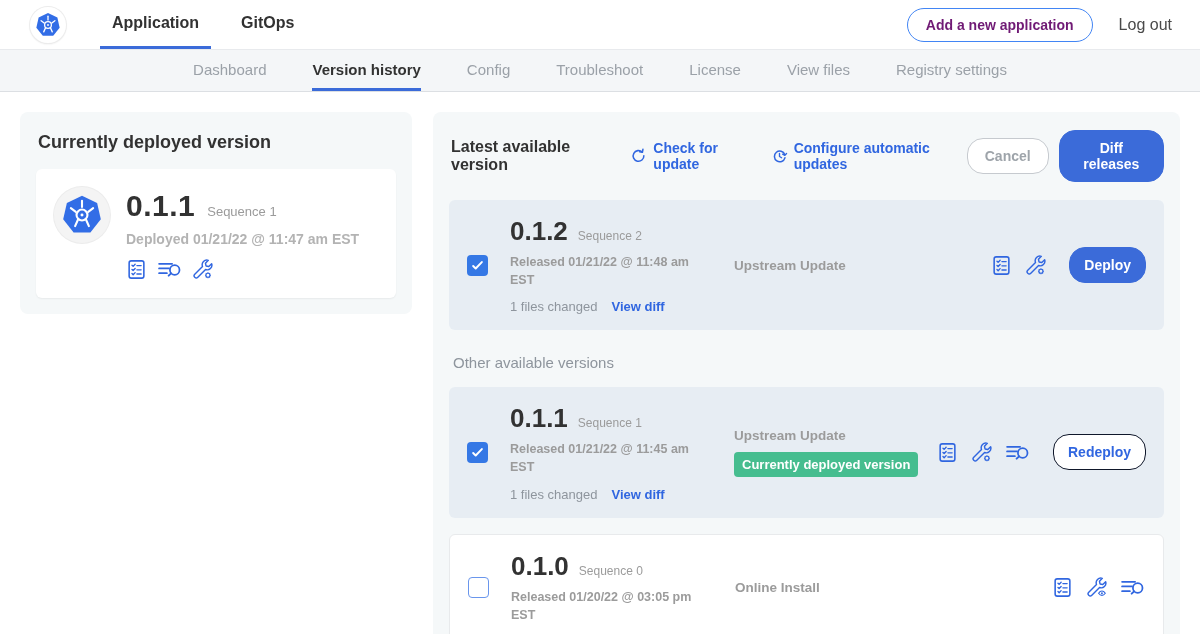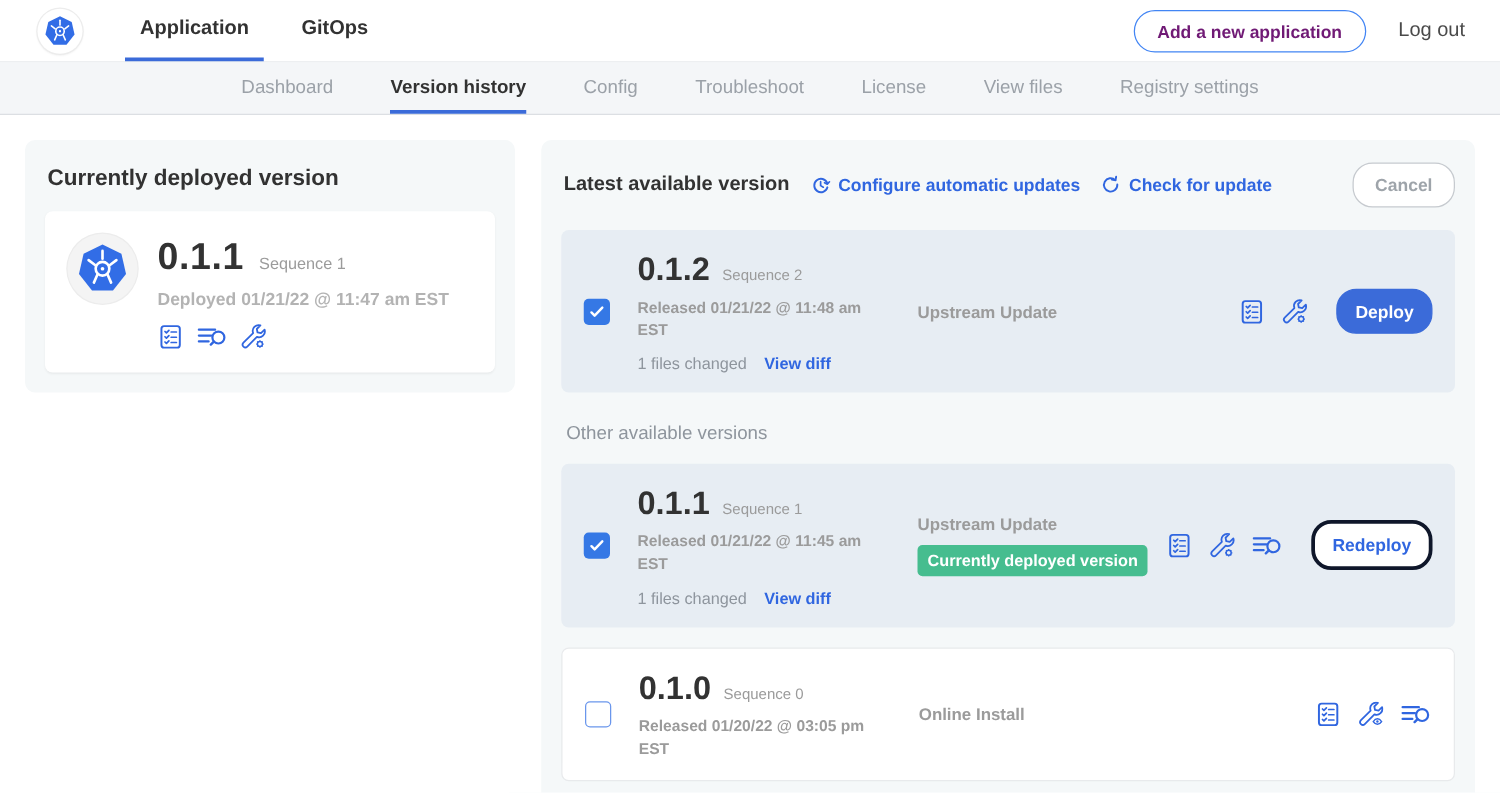--- a/index.html
+++ b/index.html
@@ -40,21 +40,21 @@
 
   
   .latest-panel { flex:1; background:#f5f8f9; border-radius:8px; padding:16px 16px 24px; }
   .latest-header { display:flex; align-items:center; padding:2px 0 2px 2px; }
   .latest-title { font-size:16px; font-weight:bold; color:#323232; }
   .hlink { display:flex; align-items:center; gap:6px; margin-left:16px; color:#3066e0; font-size:14px; font-weight:bold; cursor:pointer; }
   .hlink .icon { width:17px; height:17px; }
   .btn { font-family:inherit; font-size:14px; font-weight:bold; border-radius:16px; padding:9px 14px; cursor:pointer; }
   .btn-cancel { background:#fff; border:1px solid #c6cacf; color:#9ea4aa; margin-left:auto; padding:9px 17px; }
   .btn-primary { background:#3b6bd9; border:1px solid #3b6bd9; color:#fff; margin-left:10px; }
-  .btn-outline { background:#fff; border:3px solid #0f172a; color:#3066e0; margin-left:10px; }
+  .btn-outline { background:#fff; border:1px solid #0f172a; color:#3066e0; margin-left:10px; }
 
   .version-row { border-radius:6px; margin-top:16px; padding:16px 18px; display:flex; align-items:center; }
   .version-row.selected { background:#e7edf3; }
   .version-row.plain { background:#fff; border:1px solid #e8eaec; }
 
   .checkbox { width:21px; height:21px; border-radius:4px; flex:0 0 auto; display:flex; align-items:center; justify-content:center; cursor:pointer; }
   .checkbox.checked { background:#3578e5; }
   .checkbox.unchecked { background:#fff; border:1.5px solid #6a96ec; }
   .checkbox svg { width:15px; height:15px; color:#fff; }
 
@@ -229,31 +229,32 @@
       </div>
     </div>
   </div>
 
   <div class="latest-panel">
 
     <div class="latest-header">
       <span class="latest-title">Latest available version</span>
       <span class="hlink">
         <svg class="icon">
+            <use href="#i-refresh"></use>
+          </svg>
+        <span>Check for update</span>
+      </span>
+      <span class="hlink">
+        <svg class="icon">
             <use href="#i-clock-arrow"></use>
           </svg>
         <span>Configure automatic updates</span>
       </span>
-      <span class="hlink">
-        <svg class="icon">
-            <use href="#i-refresh"></use>
-          </svg>
-        <span>Check for update</span>
-      </span>
       <button class="btn btn-cancel">Cancel</button>
+      <button class="btn btn-primary">Diff releases</button>
     </div>
 
     <div class="version-row selected">
       <div class="checkbox checked">
         <svg>
             <use href="#i-check"></use>
           </svg>
       </div>
       <div class="vcol">
         <div class="v-line1">

